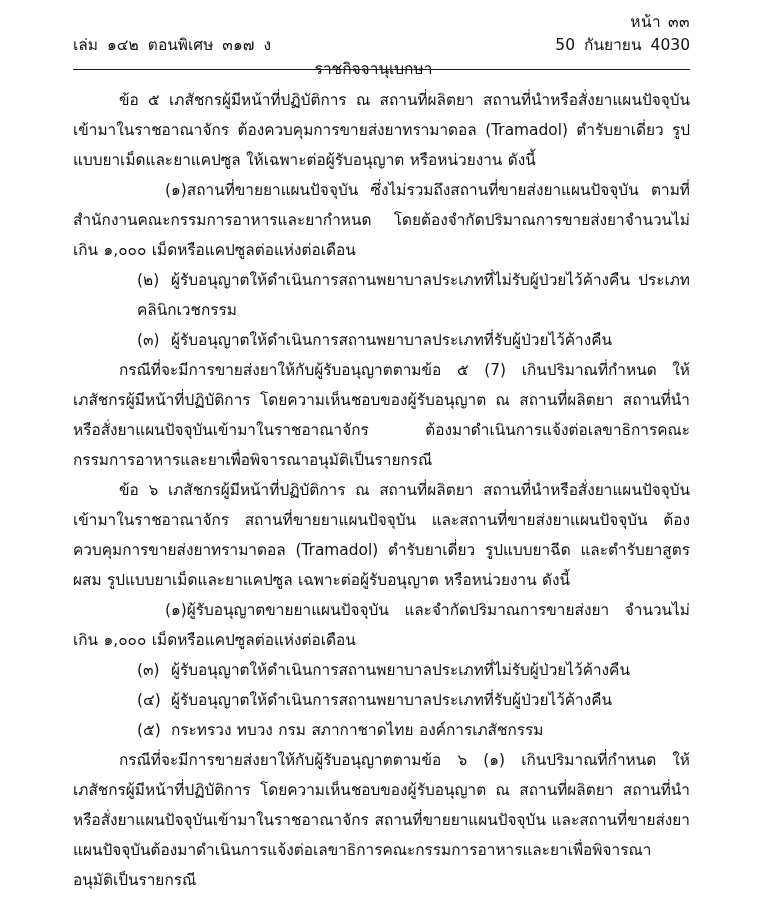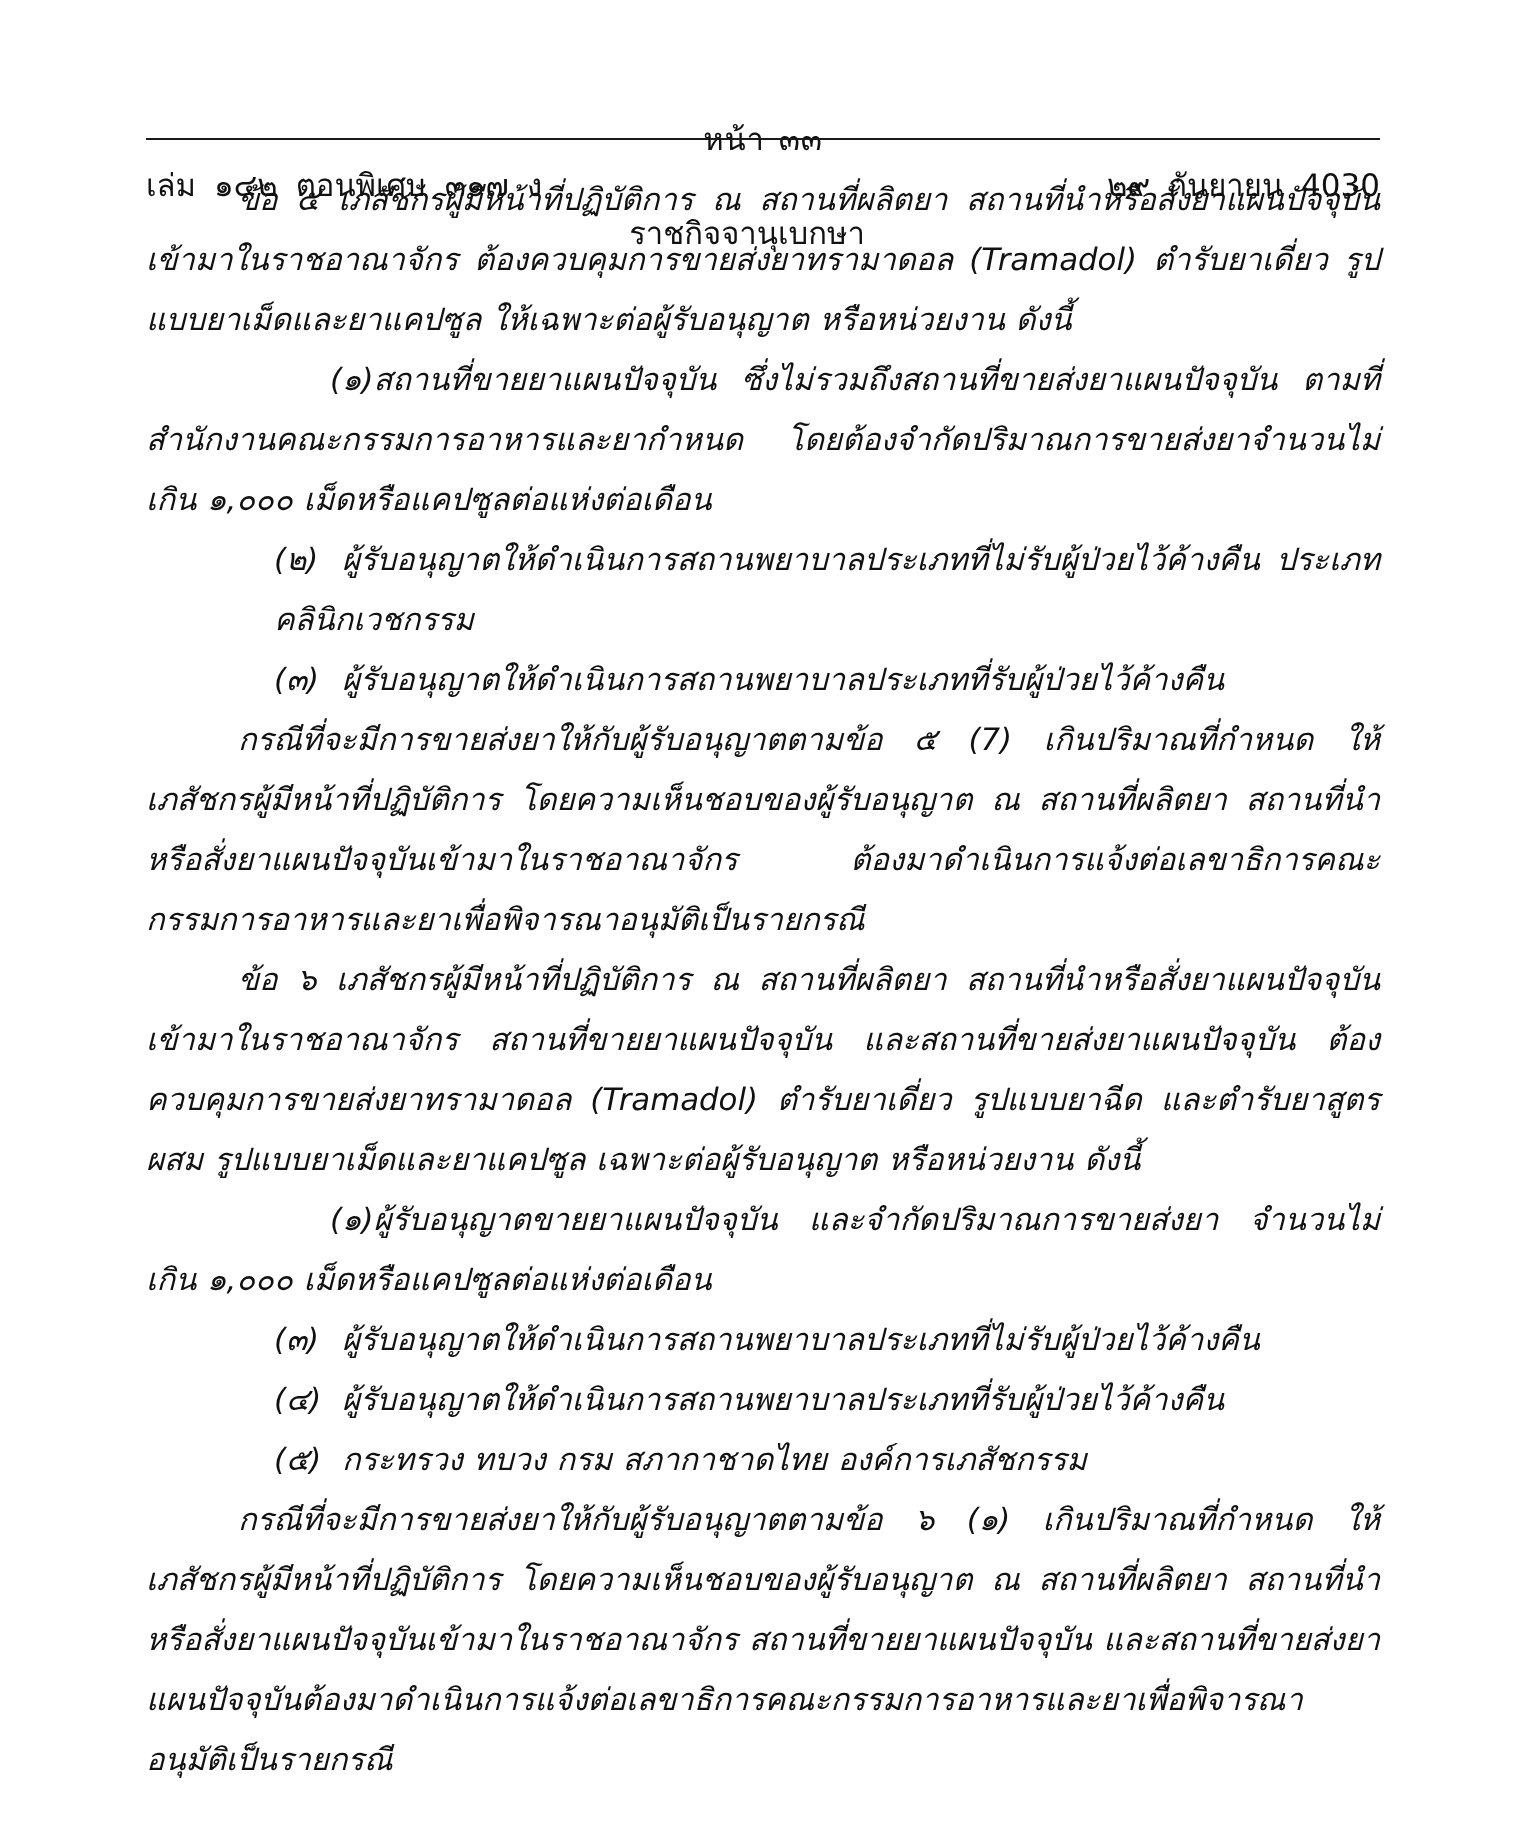--- a/index.html
+++ b/index.html
@@ -24,26 +24,25 @@
   }
 
   
   .masthead {
     position: absolute;
     left: 73px;
     top: 12px;
     width: 617px;
   }
   .folio-line {
-    text-align: center;
+    text-align: right;
     font-size: 15.5px;
     line-height: 20px;
     letter-spacing: 0.4px;
     white-space: nowrap;
-    margin-top: 48px;
   }
   .folio-line .folio-num { margin-left: 7px; }
 
   .masthead-row {
     display: flex;
     align-items: flex-start;
     justify-content: space-between;
     font-size: 15.5px;
     line-height: 22px;
     margin-top: 2px;
@@ -82,21 +81,20 @@
     width: 617px;
   }
   p.para {
     margin: 0;
     font-size: 15.4px;
     line-height: 30px;
     text-align: justify;
     text-justify: inter-word;
     word-spacing: 0.5px;
     text-align-last: left;
-    font-style: italic;
   }
   p.para.indent {
     text-indent: 46px;
   }
   p.para.item {
     padding-left: 64px;
     text-indent: 0;
     text-align-last: left;
   }
   .marker {
@@ -119,21 +117,21 @@
     <div class="masthead-rowwrap">
       <div class="masthead-row">
         <div class="masthead-left">
           <span>เล่ม</span>
           <span>๑๔๒</span>
           <span>ตอนพิเศษ</span>
           <span>๓๑๗</span>
           <span>ง</span>
         </div>
         <div class="masthead-right">
-          <span>๒๙</span>
+          <span>50</span>
           <span>กันยายน</span>
           <span>4030</span>
         </div>
       </div>
       <div class="masthead-center">ราชกิจจานุเบกษา</div>
     </div>
   </div>
 
   <div class="rule"></div>
 

